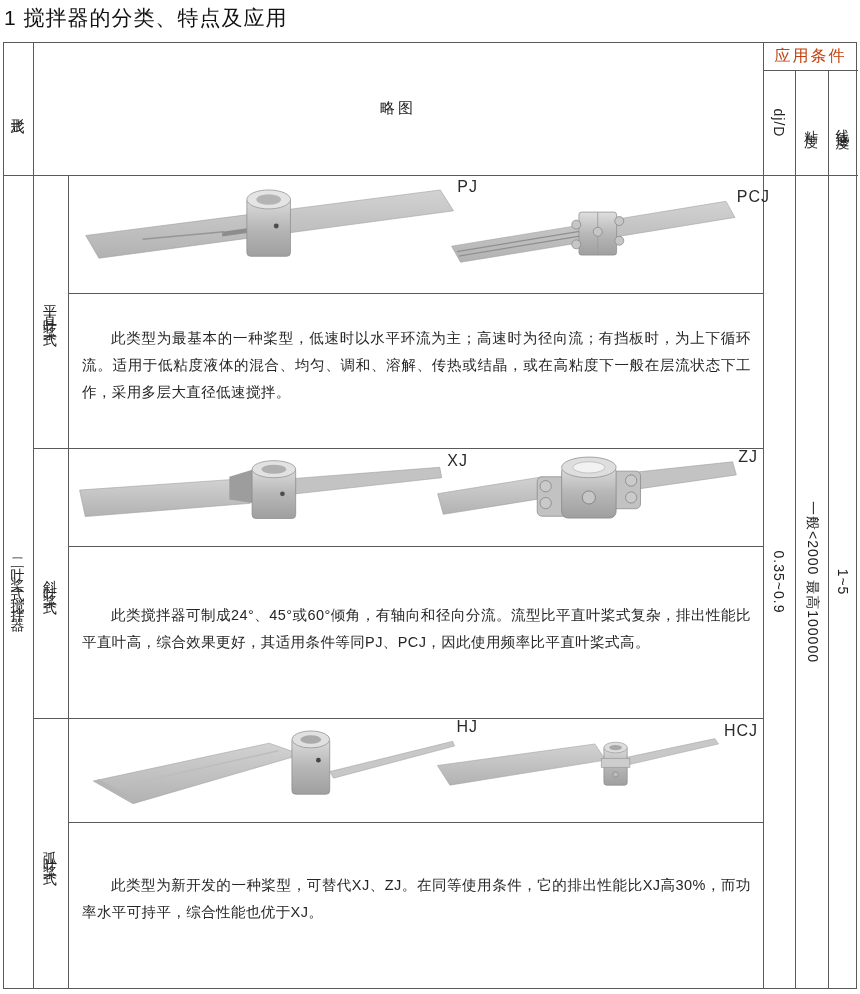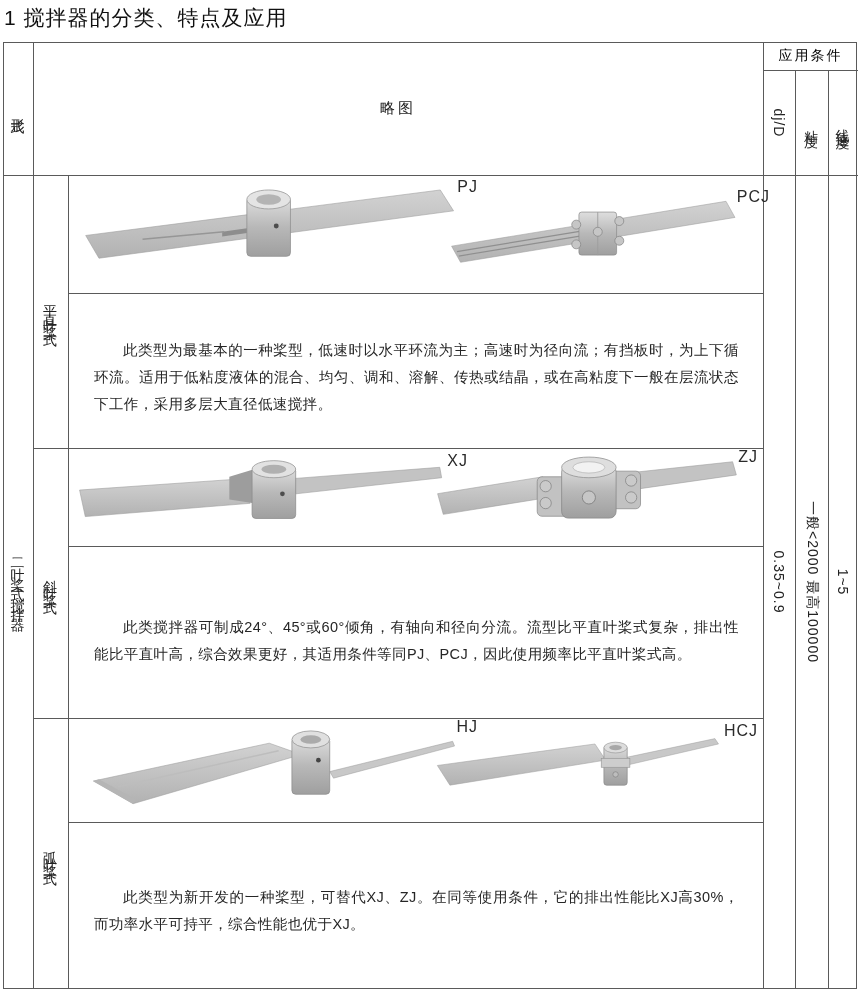--- a/index.html
+++ b/index.html
@@ -9,21 +9,21 @@
   .ln{position:absolute;background:#5a5a5a;}
   .hl{height:1px;}
   .vl{width:1px;}
   #tbl-border{position:absolute;left:3px;top:42px;width:854px;height:947px;border:1px solid #5a5a5a;box-sizing:border-box;}
   .cell{position:absolute;display:flex;align-items:center;justify-content:center;box-sizing:border-box;}
   .vtext>span{writing-mode:vertical-rl;text-orientation:upright;white-space:nowrap;font-size:14px;color:#222;}
   .rot>span{transform:rotate(90deg);white-space:nowrap;font-size:14px;color:#222;letter-spacing:1px;}
   .htext{font-size:15px;color:#222;letter-spacing:3px;}
   .desc{position:absolute;box-sizing:border-box;font-size:14.5px;line-height:27px;color:#262626;
         text-align:justify;letter-spacing:0.4px;}
-  .desc p{margin:12px;text-indent:2em;}
+  .desc p{margin:0;text-indent:2em;}
   .photo-group{position:absolute;display:flex;flex-direction:row;}
   .model-label{font-size:16px;color:#2a2a2a;letter-spacing:1px;margin-top:-4px;font-family:"Liberation Sans",sans-serif;}
   svg{display:block;}
 </style>
 </head>
 <body>
 
 <div id="page">
 
   <div id="title">1 搅拌器的分类、特点及应用</div>
@@ -44,21 +44,21 @@
   <div class="ln hl" style="left:33px;top:718px;width:730px;"></div>
   <div class="ln hl" style="left:68px;top:822px;width:695px;"></div>
 
   <div class="cell vtext" style="left:3px;top:42px;width:30px;height:133px;">
     <span style="letter-spacing:2px;">形式</span>
   </div>
   <div class="cell" style="left:33px;top:42px;width:730px;height:133px;">
     <span class="htext">略图</span>
   </div>
   <div class="cell" style="left:763px;top:42px;width:95px;height:28px;">
-    <span style="font-size:14px;letter-spacing:2px;color:#000000;">应用条件</span>
+    <span style="font-size:16px;letter-spacing:2px;color:#c2410c;">应用条件</span>
   </div>
   <div class="cell rot" style="left:763px;top:70px;width:32px;height:105px;">
     <span>dj/D</span>
   </div>
   <div class="cell vtext" style="left:795px;top:70px;width:33px;height:105px;">
     <span style="letter-spacing:4px;">粘度</span>
   </div>
   <div class="cell vtext" style="left:828px;top:70px;width:30px;height:105px;">
     <span style="letter-spacing:3px;">线速度</span>
   </div>

